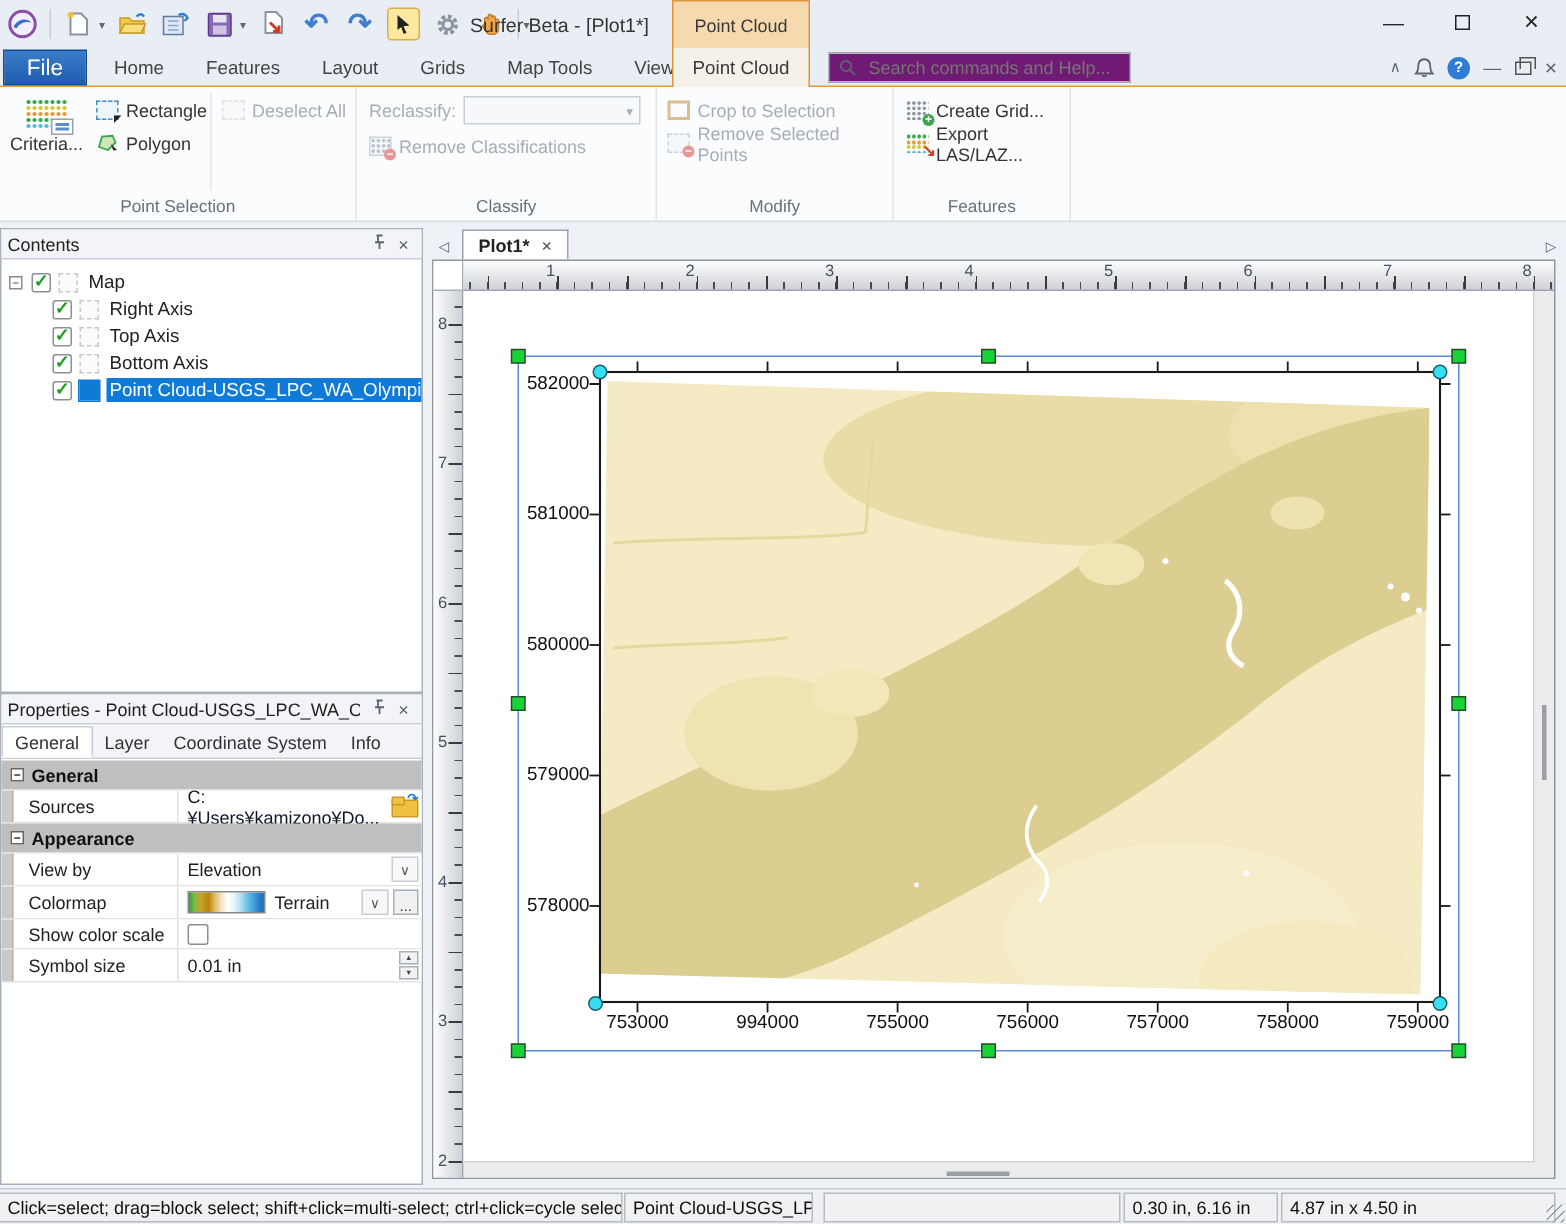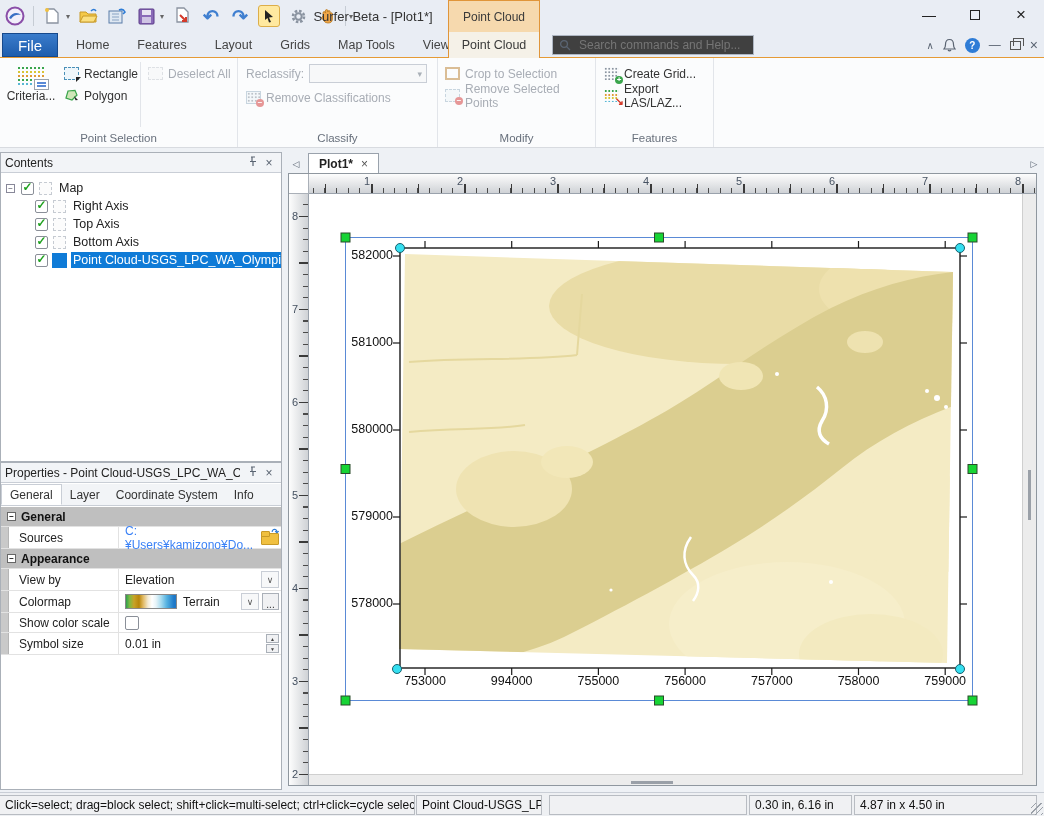--- a/index.html
+++ b/index.html
@@ -26,21 +26,21 @@
 
   
   .tabrow{position:absolute;left:0;top:32px;width:100%;height:26px;background:#e9edf4;border-bottom:1px solid #e59a35;}
   .filetab{position:absolute;left:2px;top:1px;width:56px;height:24px;background:linear-gradient(#3a7ccb,#1e5dad);
            color:#fff;font-size:15px;display:flex;align-items:center;justify-content:center;border:1px solid #16498c;}
   .rtabs{position:absolute;left:62px;top:0;height:25px;display:flex;}
   .rtab{padding:0 14px;display:flex;align-items:center;font-size:12.5px;color:#444;}
   .activetab{position:absolute;left:448px;top:0;width:92px;height:26px;background:#f5f1e8;
              border-left:1px solid #e0953a;border-right:1px solid #e0953a;display:flex;align-items:center;justify-content:center;
              font-size:12.5px;color:#3a3a3a;}
-  .searchbox{position:absolute;left:552px;top:3px;width:202px;height:20px;background:#404040;border:1px solid #aeb6c2;
+  .searchbox{position:absolute;left:552px;top:3px;width:202px;height:20px;background:#701a75;border:1px solid #aeb6c2;
              display:flex;align-items:center;padding:0 6px;gap:6px;}
   .searchbox input{border:none;outline:none;flex:1;font-size:12px;color:#8a9099;background:transparent;}
   .tabicons{position:absolute;right:6px;top:3px;height:20px;display:flex;align-items:center;gap:9px;color:#5a6472;}
   .helpcircle{width:15px;height:15px;border-radius:50%;background:#2e7cd6;color:#fff;font-size:10px;font-weight:bold;
               display:flex;align-items:center;justify-content:center;}
   .mdi-restore{position:relative;width:11px;height:9px;border:1px solid #555;background:#e9edf4;}
   .mdi-restore::before{content:"";position:absolute;left:2px;top:-4px;width:9px;height:7px;border:1px solid #555;border-bottom:none;}
   .chev{font-size:10px;}
 
   
@@ -114,21 +114,21 @@
   .ptab.active{background:#fff;border:1px solid #c9ced6;border-bottom:1px solid #fff;}
   .pgrid{position:absolute;left:0;right:0;top:44px;}
   .prow{position:relative;display:flex;border-bottom:1px solid #e2e2e2;background:#fff;}
   .prow .strip{width:8px;background:#c9c9c9;border-right:1px solid #b5b5b5;flex:none;}
   .prow.sect{background:#bfbfbf;height:20px;align-items:center;font-weight:bold;font-size:12px;color:#111;}
   .prow.sect .strip{background:#bfbfbf;border-right:none;}
   .prow.sect .minus{width:9px;height:9px;border:1px solid #666;background:#fff;font-size:8px;line-height:7px;text-align:center;margin:0 5px 0 -2px;}
   .prow.item{height:22px;}
   .plabel{width:110px;display:flex;align-items:center;padding-left:10px;font-size:12px;color:#222;border-right:1px solid #e2e2e2;}
   .pval{flex:1;display:flex;align-items:center;padding:0 2px 0 6px;font-size:12px;color:#222;position:relative;}
-  .pval .gray{color:#3b82f6;}
+  .pval .gray{color:#0f172a;}
   .ddbox{position:absolute;right:2px;top:2px;width:18px;height:17px;border:1px solid #c9ced6;background:#f7f8f9;
          display:flex;align-items:center;justify-content:center;font-size:9px;color:#555;}
   .morebtn{position:absolute;right:2px;top:2px;width:17px;height:17px;border:1px solid #aab0b8;background:#f0f1f3;
            font-size:10px;color:#333;display:flex;align-items:flex-end;justify-content:center;line-height:8px;}
   .cmapswatch{width:52px;height:15px;border:1px solid #888;margin-right:6px;
       background:linear-gradient(90deg,#2f9e4f 0%,#7dbb42 7%,#c9a227 16%,#b8860b 26%,#e0b860 34%,#f3ead2 44%,#ffffff 52%,#e8f4f8 60%,#a8dcf0 70%,#52b0e0 82%,#1e78c8 96%);}
   .pcheck{width:14px;height:14px;border:1.5px solid #8a8f98;border-radius:2px;background:#fff;}
   .spin{position:absolute;right:2px;top:1px;width:13px;height:19px;display:flex;flex-direction:column;gap:1px;}
   .spin span{flex:1;border:1px solid #aab0b8;background:#f0f1f3;font-size:5px;color:#444;display:flex;align-items:center;justify-content:center;}
   .folder{width:17px;height:13px;position:relative;margin-left:auto;margin-right:2px;}

